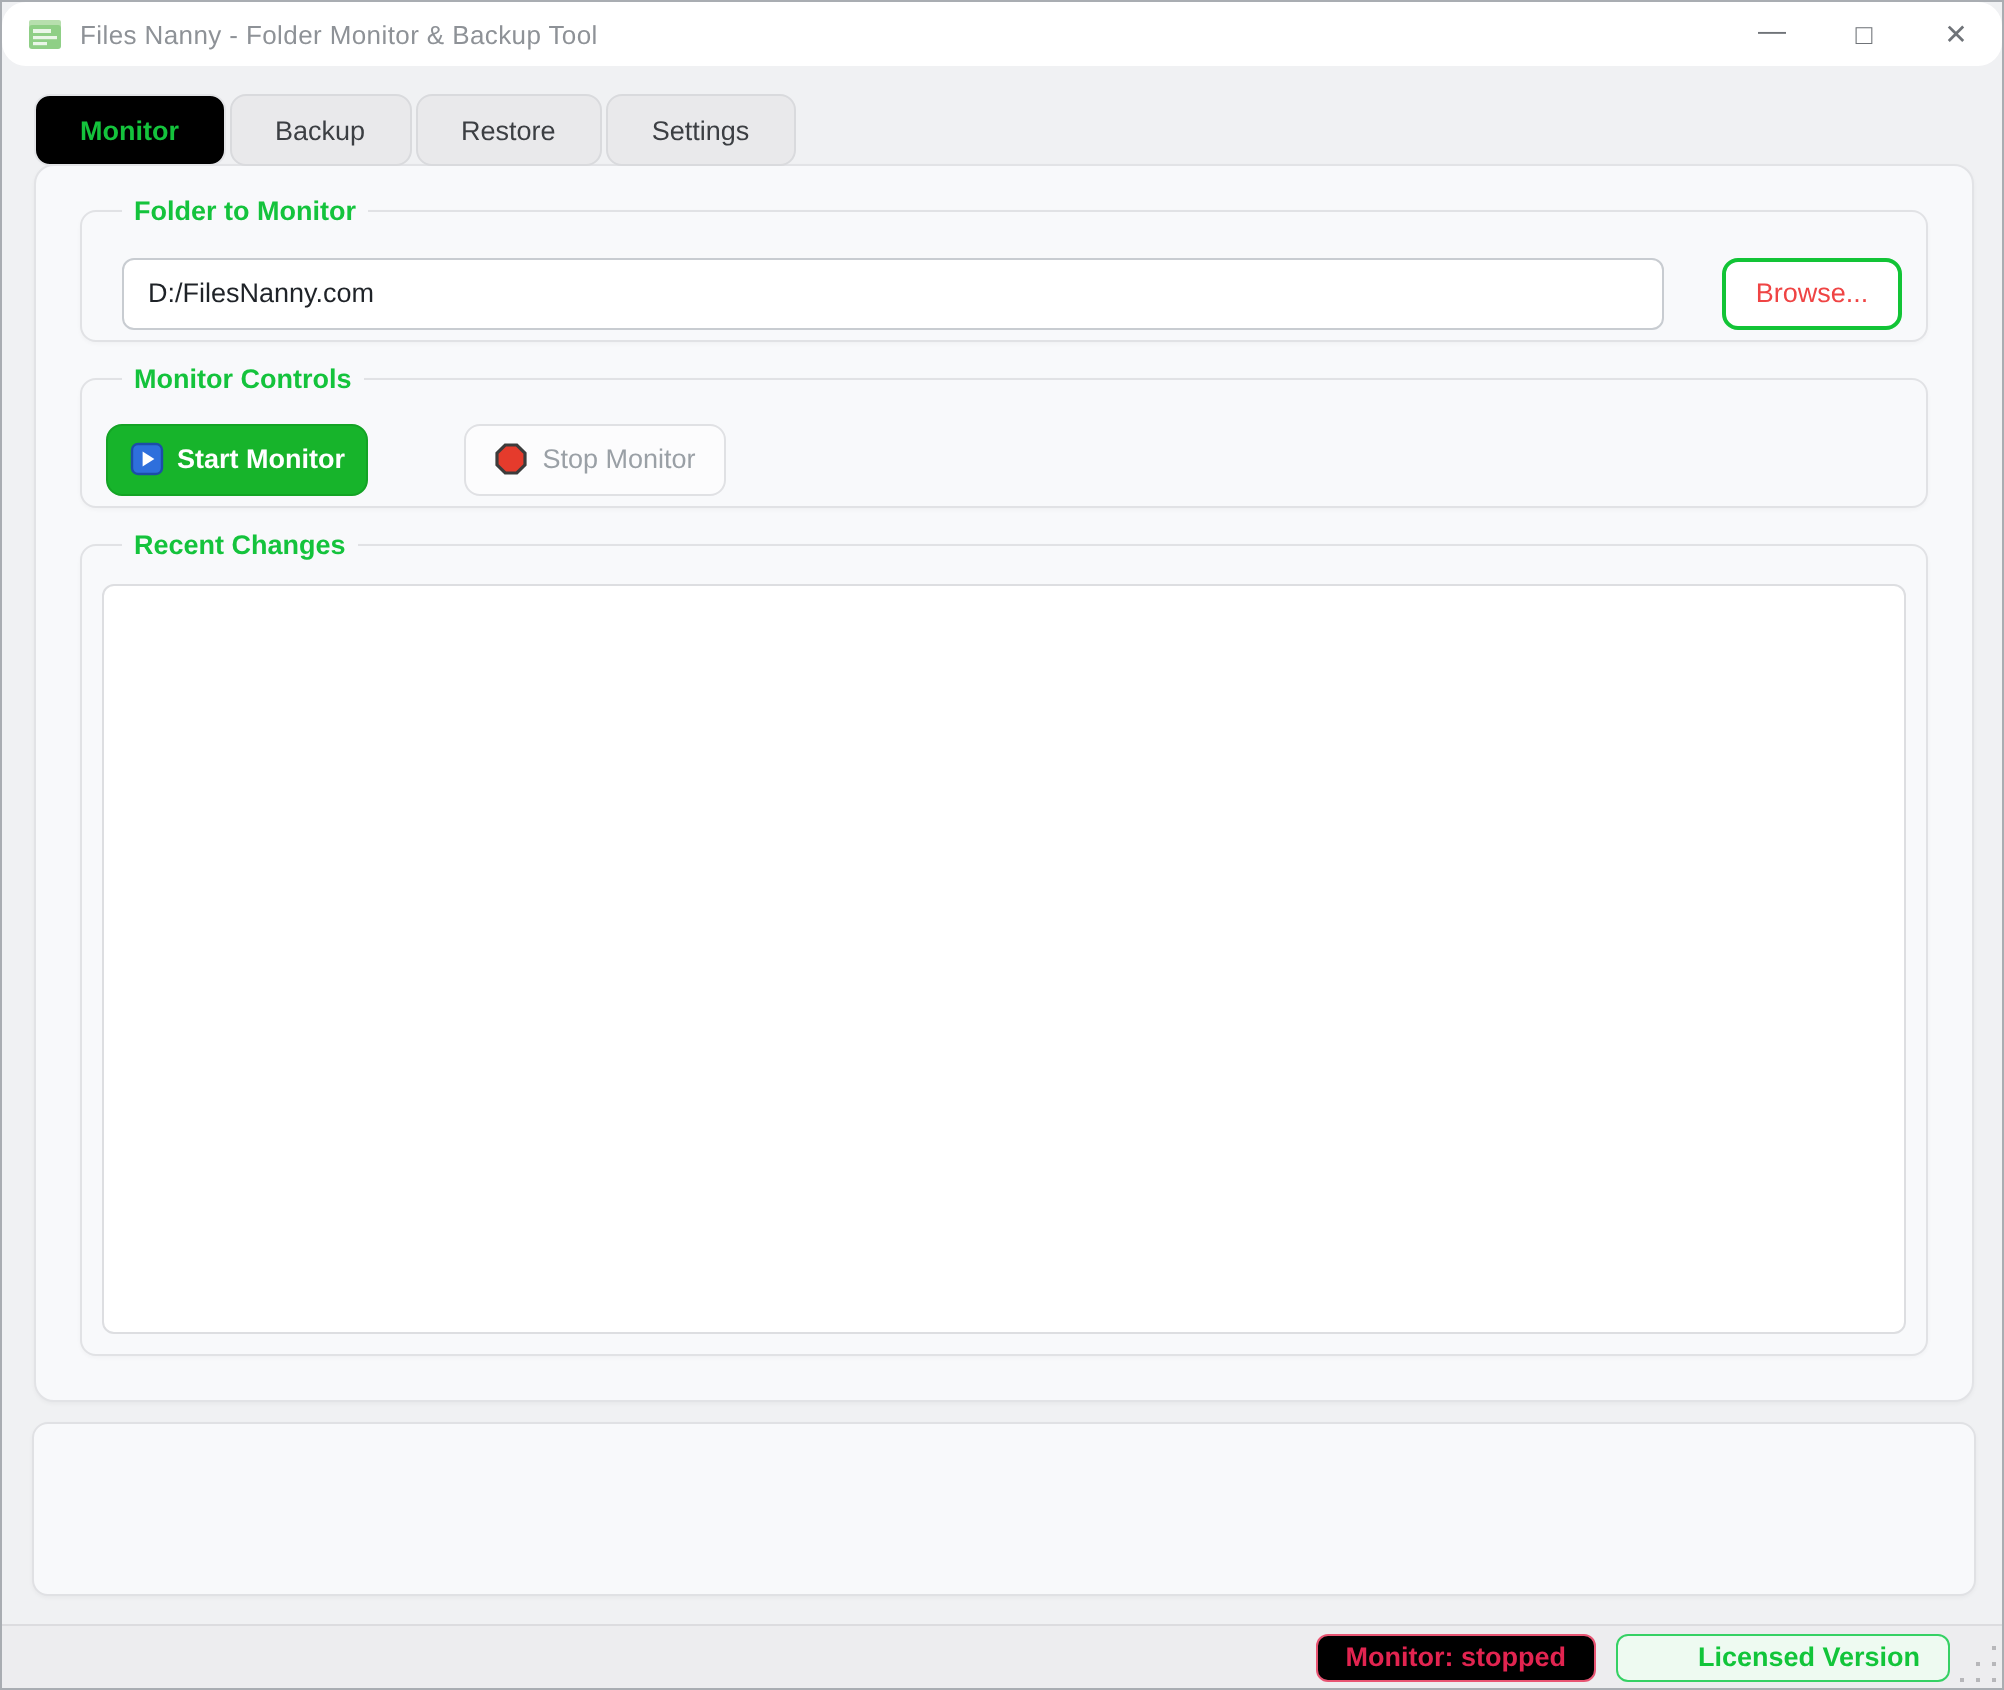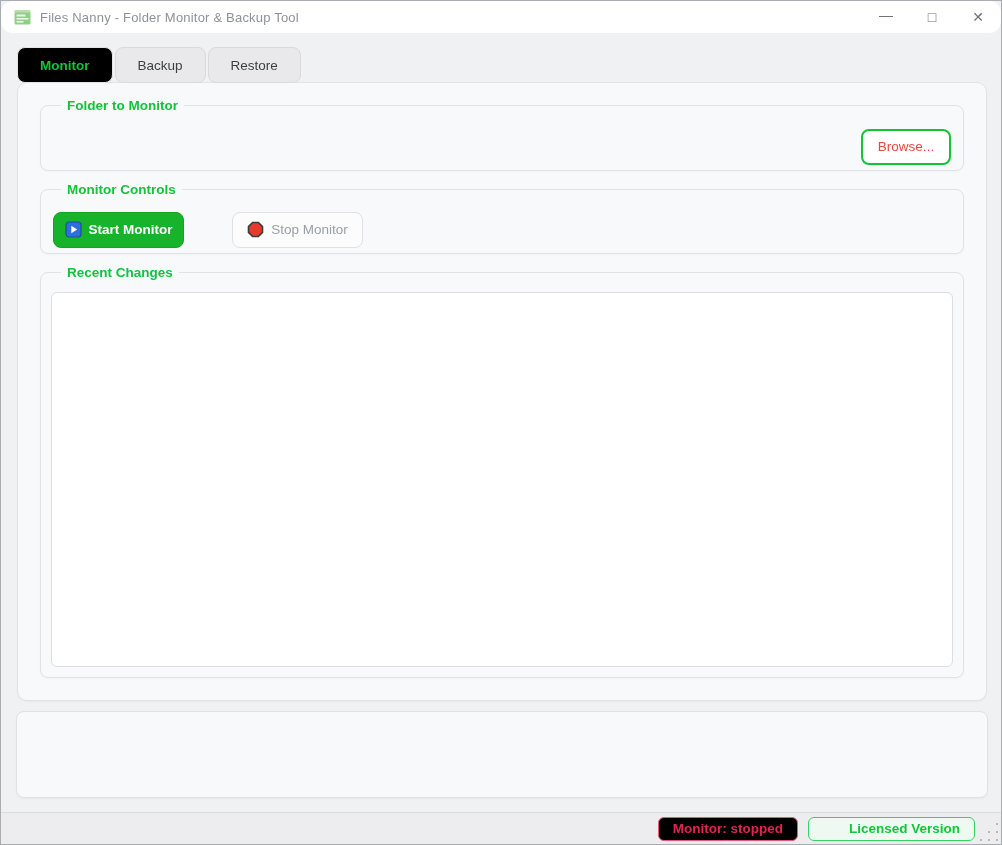--- a/index.html
+++ b/index.html
@@ -66,21 +66,21 @@
     border-radius: 8px;
     background: #f8f9fb;
     box-shadow: 0 1px 2px rgba(0,0,0,0.03);
   }
   .group-label {
     position: absolute; top: -10px; left: 20px;
     background: #f8f9fb; padding: 0 6px;
     font-size: 13.5px; font-weight: bold; color: #14c33c;
     line-height: 19px;
   }
-  .group-folder { height: 66px; padding: 17px 12px 0 4px; display: flex; align-items: center; justify-content: flex-end; }
+  .group-folder { height: 66px; padding: 17px 12px 0 20px; display: flex; align-items: center; }
   .path-input {
     flex: 1; height: 36px;
     border: 1px solid #c8ccd1; border-radius: 6px;
     background: #ffffff; padding: 0 12px;
     font-family: "Liberation Sans", sans-serif;
     font-size: 13.5px; color: #1f2328; outline: none;
   }
   .browse-btn {
     width: 90px; height: 36px; margin-left: 29px; flex: none;
     background: #ffffff; border: 2px solid #12c436; border-radius: 8px;
@@ -157,26 +157,28 @@
       <button class="win-btn">
           <span>✕</span>
         </button>
     </div>
   </div>
 
   <div class="tabbar">
     <div class="tab active">Monitor</div>
     <div class="tab">Backup</div>
     <div class="tab">Restore</div>
+    <div class="tab">Settings</div>
   </div>
 
   <div class="pane">
 
     <div class="groupbox group-folder">
       <span class="group-label">Folder to Monitor</span>
+      <input class="path-input" type="text" value="D:/FilesNanny.com" style="">
       <button class="browse-btn">Browse...</button>
     </div>
 
     <div class="groupbox group-controls">
       <span class="group-label">Monitor Controls</span>
       <button class="ctl-btn start-btn">
         <svg class="btn-icon" viewBox="0 0 17 17">
           <rect x="1" y="1" width="15" height="15" rx="3" fill="#2e6fdc" stroke="#1c4da8" stroke-width="1.2"></rect>
           <path d="M6.3 4.8 L12.2 8.5 L6.3 12.2 Z" fill="#ffffff"></path>
         </svg>

